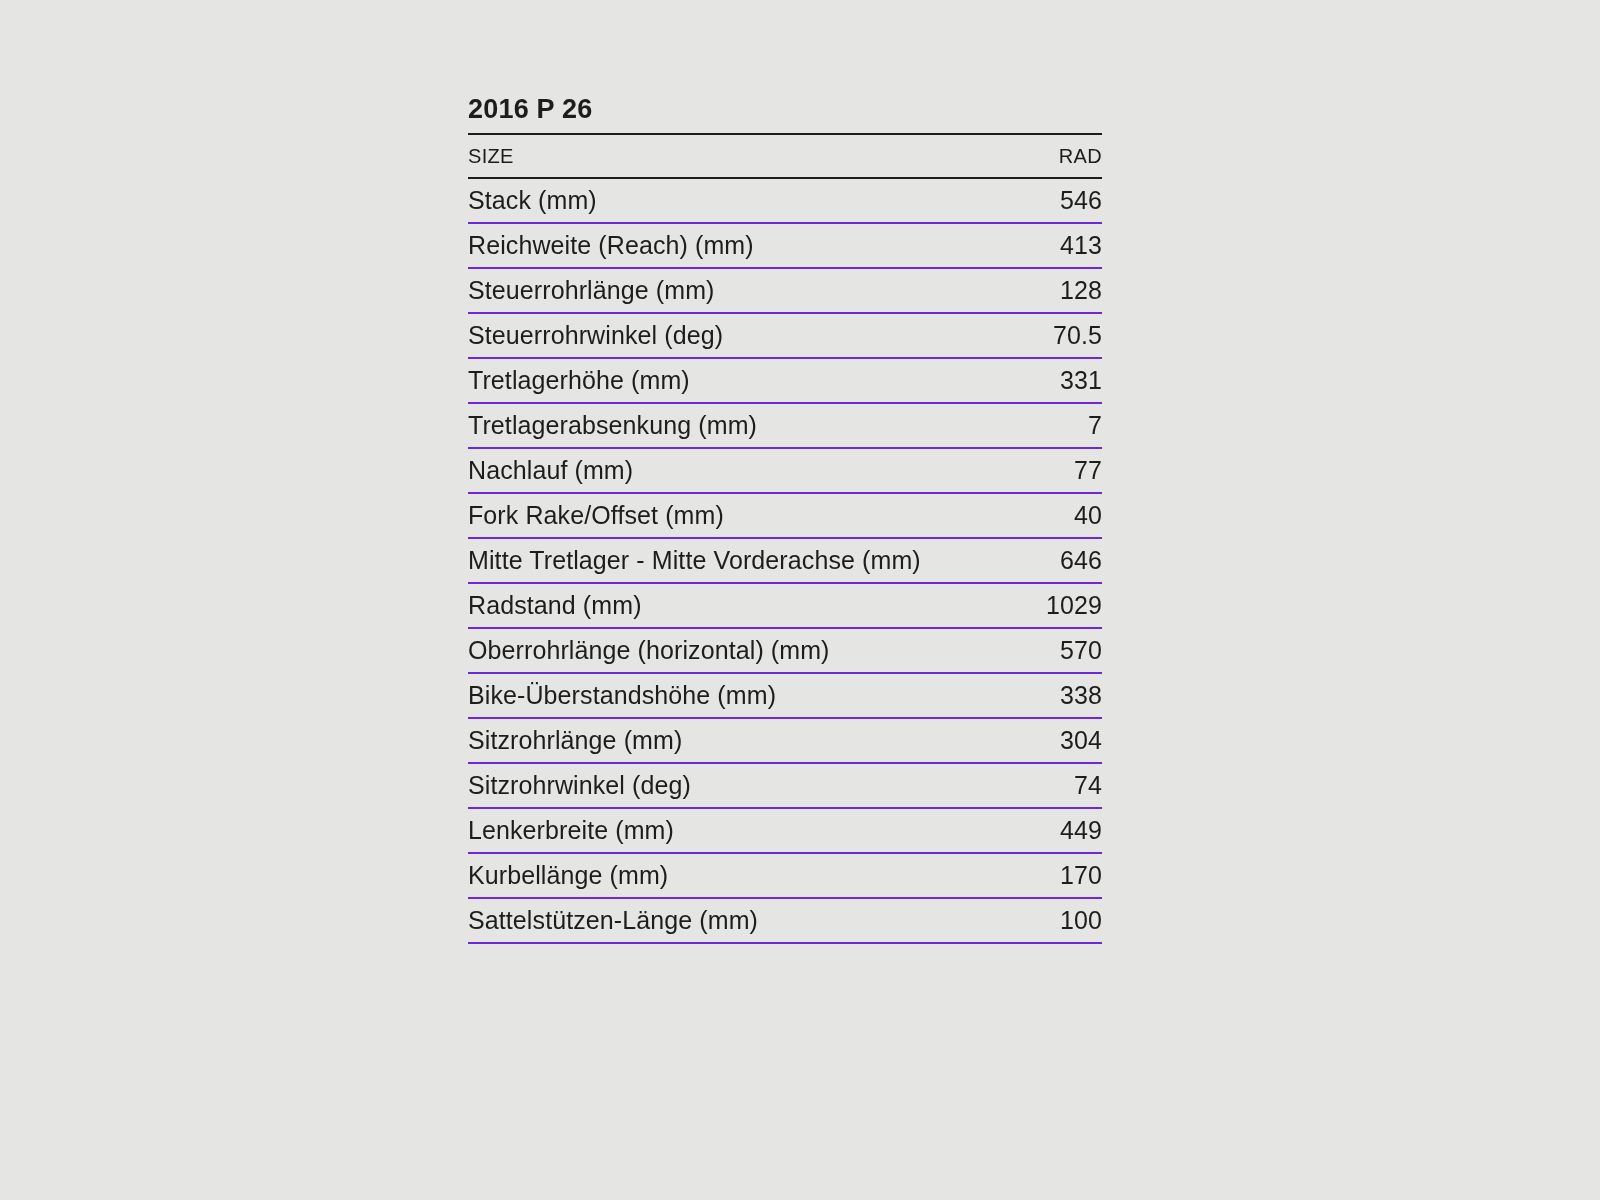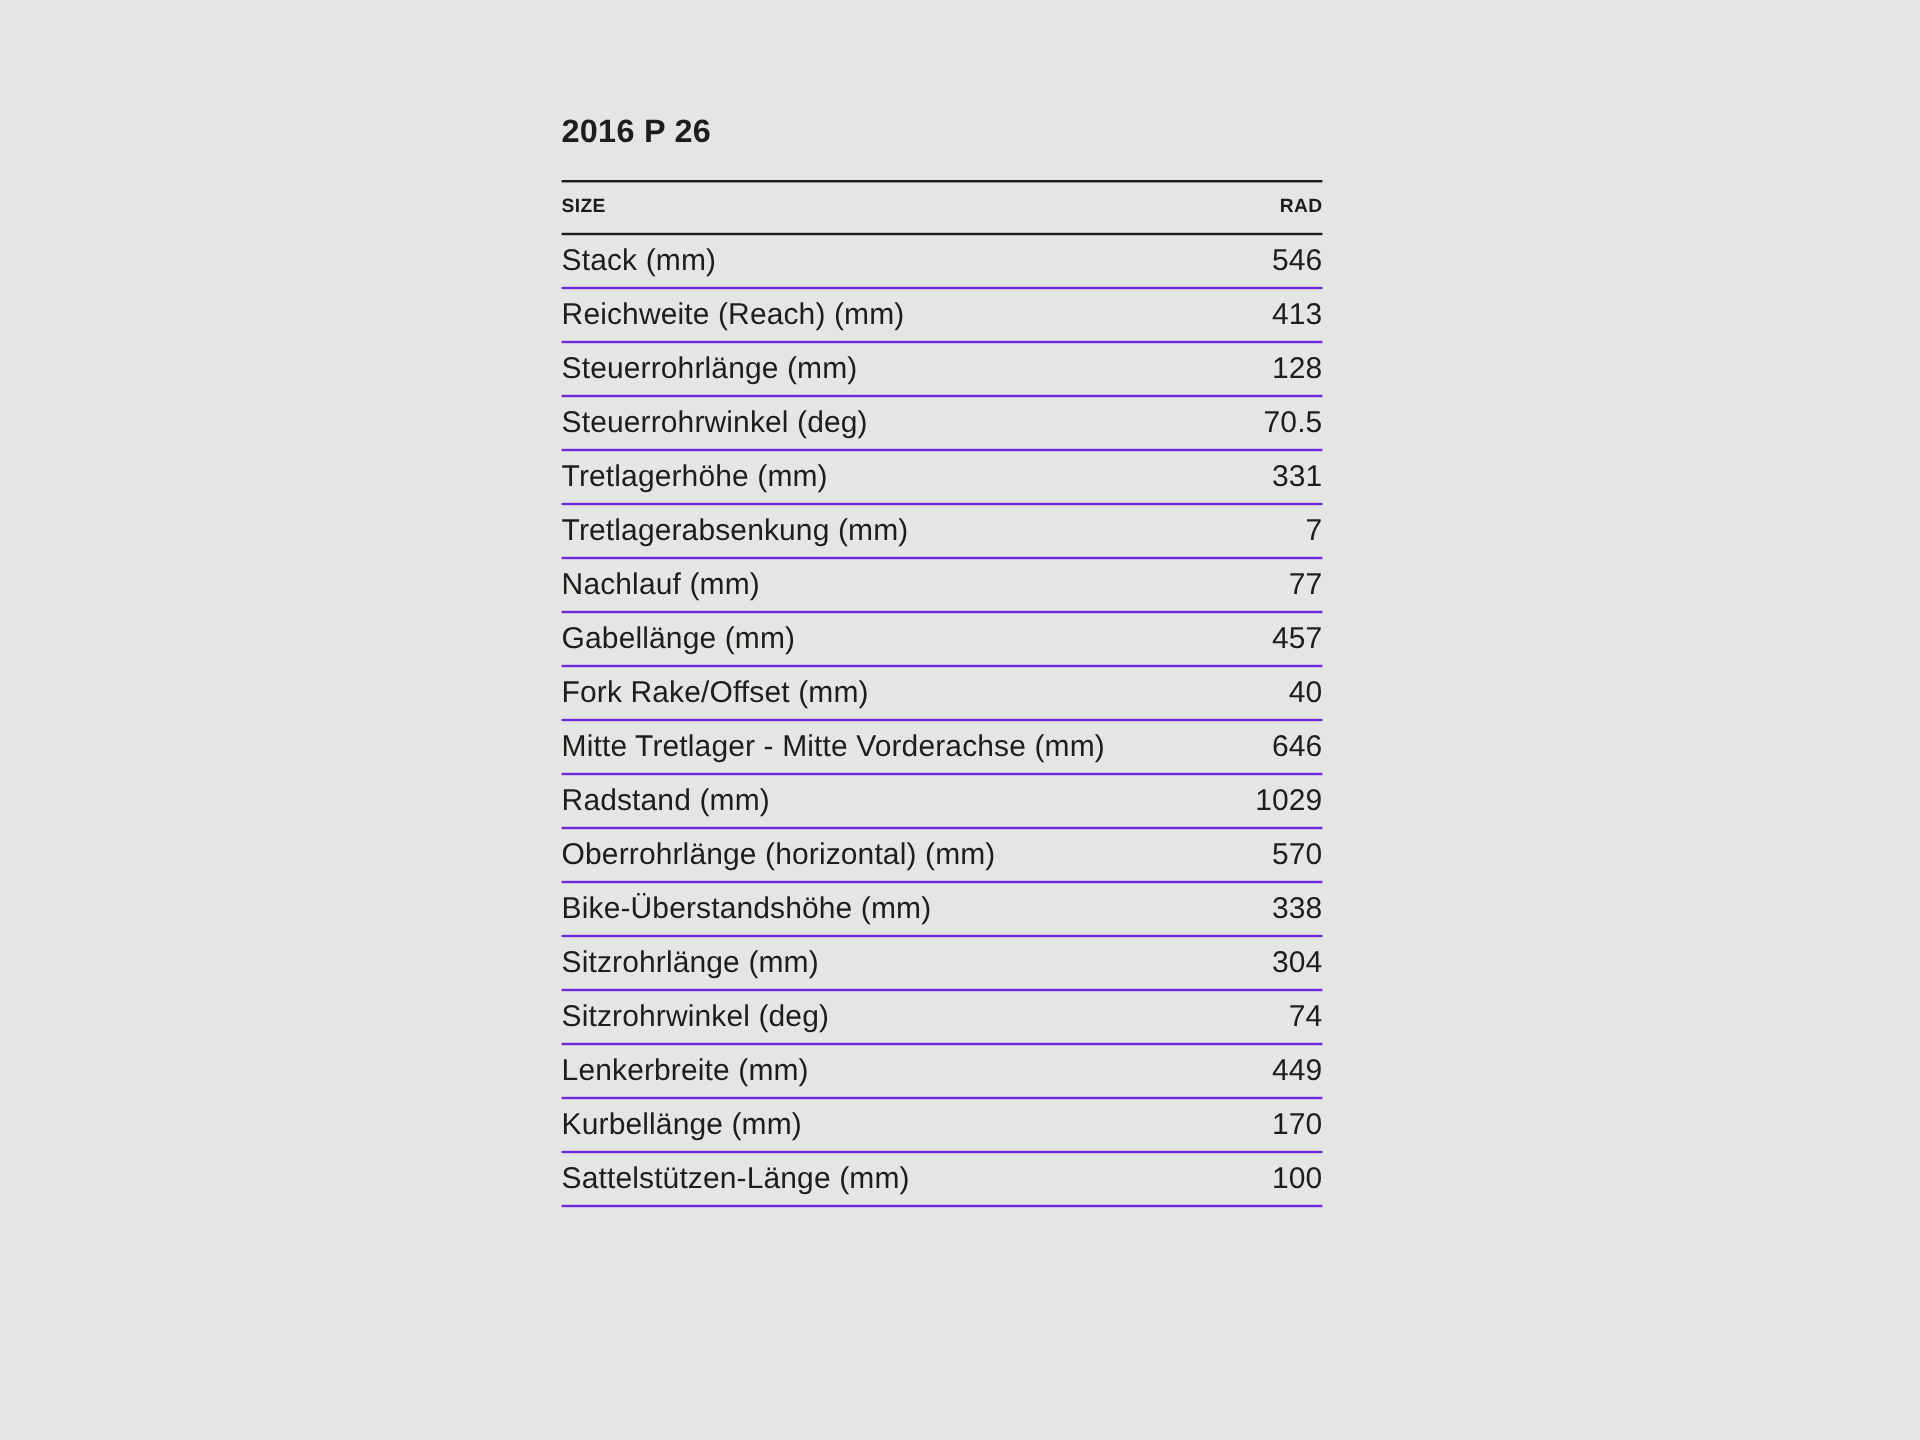--- a/index.html
+++ b/index.html
@@ -18,35 +18,35 @@
   .sheet {
     position: absolute;
     left: 468px;
     top: 94px;
     width: 634px;
   }
   .sheet-title {
     font-size: 27px;
     font-weight: bold;
     line-height: 30px;
-    margin: 0 0 26px 0;
+    margin: 0 0 9px 0;
     letter-spacing: 0.2px;
   }
   table.spec-table {
     width: 100%;
     border-collapse: collapse;
     table-layout: fixed;
   }
   table.spec-table tr.header-row {
     border-top: 2px solid #1d1d1b;
     border-bottom: 2px solid #1d1d1b;
   }
   table.spec-table tr.header-row th {
-    font-size: 16px;
-    font-weight: bold;
+    font-size: 20px;
+    font-weight: normal;
     text-align: left;
     height: 42px;
     padding: 0;
     letter-spacing: 0.3px;
     vertical-align: middle;
   }
   table.spec-table tr.header-row th.val {
     text-align: right;
   }
   table.spec-table tr.row {
@@ -99,24 +99,20 @@
         </tr>
         <tr class="row">
           <td>Tretlagerabsenkung (mm)</td>
           <td class="val">7</td>
         </tr>
         <tr class="row">
           <td>Nachlauf (mm)</td>
           <td class="val">77</td>
         </tr>
         <tr class="row">
-          <td>Gabellänge (mm)</td>
-          <td class="val">457</td>
-        </tr>
-        <tr class="row">
           <td>Fork Rake/Offset (mm)</td>
           <td class="val">40</td>
         </tr>
         <tr class="row">
           <td>Mitte Tretlager - Mitte Vorderachse (mm)</td>
           <td class="val">646</td>
         </tr>
         <tr class="row">
           <td>Radstand (mm)</td>
           <td class="val">1029</td>

